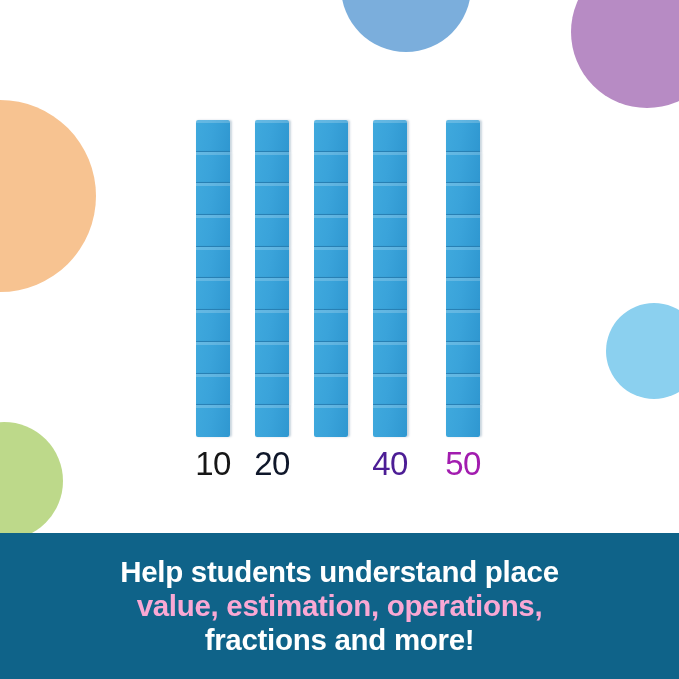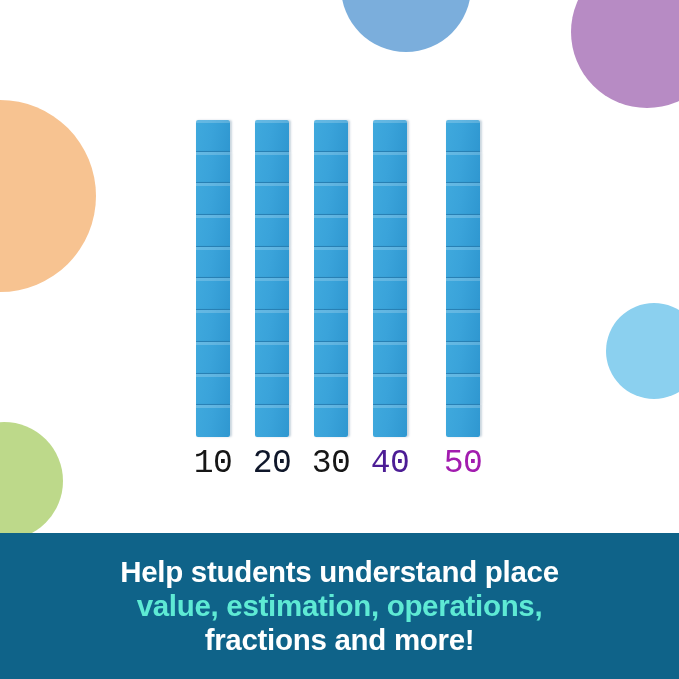--- a/index.html
+++ b/index.html
@@ -65,21 +65,21 @@
   }
   .rod-cube.last {
     border-bottom: none;
     border-bottom-left-radius: 2px;
     border-bottom-right-radius: 2px;
   }
 
   .rod-label {
     position: absolute;
     text-align: center;
-    font-family: Liberation Mono, monospace;
+    font-family: Liberation Sans, sans-serif;
     font-weight: 400;
     font-size: 33px;
     color: #161616;
     letter-spacing: -0.5px;
     line-height: 1;
   }
 
   
   #banner {
     position: absolute;
@@ -152,21 +152,20 @@
         <div class="rod-cube" style="height: 31.7px;"></div>
         <div class="rod-cube" style="height: 31.7px;"></div>
         <div class="rod-cube" style="height: 31.7px;"></div>
         <div class="rod-cube" style="height: 31.7px;"></div>
         <div class="rod-cube" style="height: 31.7px;"></div>
         <div class="rod-cube" style="height: 31.7px;"></div>
         <div class="rod-cube" style="height: 31.7px;"></div>
         <div class="rod-cube" style="height: 31.7px;"></div>
         <div class="rod-cube last" style="height: 31.7px;"></div>
       </div>
-      <div class="rod-label" style="left: 291px; top: 447px; width: 80px; color: rgb(22, 22, 22);">30</div>
       <div class="rod-column" style="left: 373px; top: 120px; width: 34px; height: 317px;">
         <div class="rod-cube first" style="height: 31.7px;"></div>
         <div class="rod-cube" style="height: 31.7px;"></div>
         <div class="rod-cube" style="height: 31.7px;"></div>
         <div class="rod-cube" style="height: 31.7px;"></div>
         <div class="rod-cube" style="height: 31.7px;"></div>
         <div class="rod-cube" style="height: 31.7px;"></div>
         <div class="rod-cube" style="height: 31.7px;"></div>
         <div class="rod-cube" style="height: 31.7px;"></div>
         <div class="rod-cube" style="height: 31.7px;"></div>
@@ -184,18 +183,18 @@
         <div class="rod-cube" style="height: 31.7px;"></div>
         <div class="rod-cube" style="height: 31.7px;"></div>
         <div class="rod-cube last" style="height: 31.7px;"></div>
       </div>
       <div class="rod-label" style="left: 423px; top: 447px; width: 80px; color: #a21caf;">50</div>
     </div>
 
   <div id="banner">
     <div id="banner-inner">
         <div class="banner-line" style="color: rgb(255, 255, 255);">Help students understand place</div>
-        <div class="banner-line" style="color: #5eead4;">value, estimation, operations,</div>
+        <div class="banner-line" style="color: #f9a8d4;">value, estimation, operations,</div>
         <div class="banner-line" style="color: rgb(255, 255, 255);">fractions and more!</div>
       </div>
   </div>
 
 </div>
 
 </body></html>

